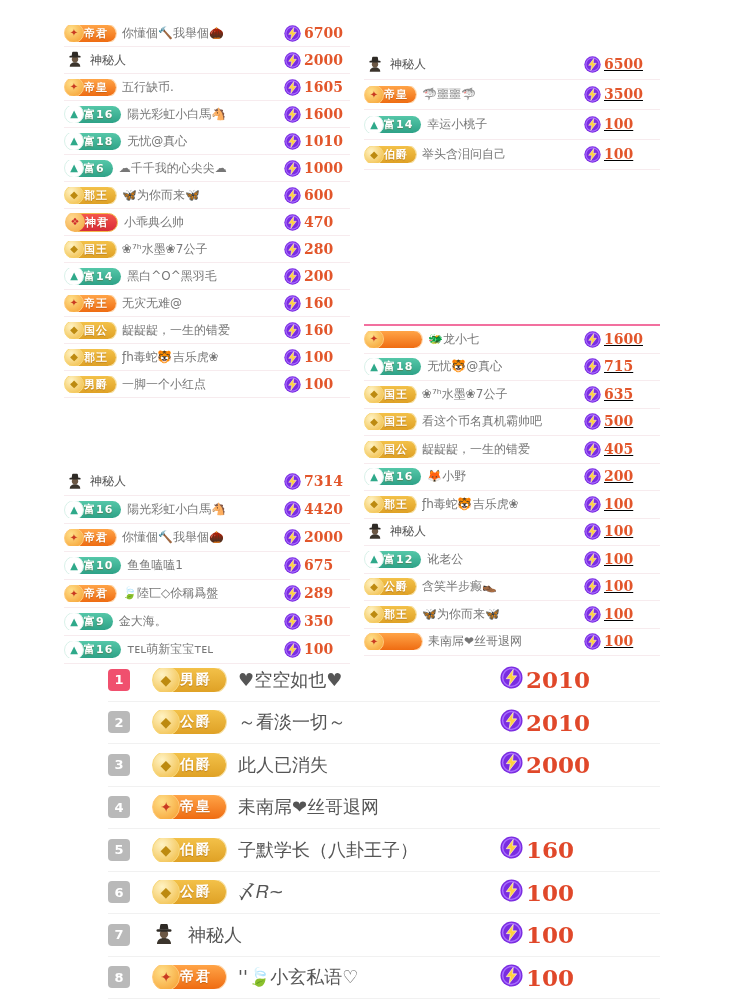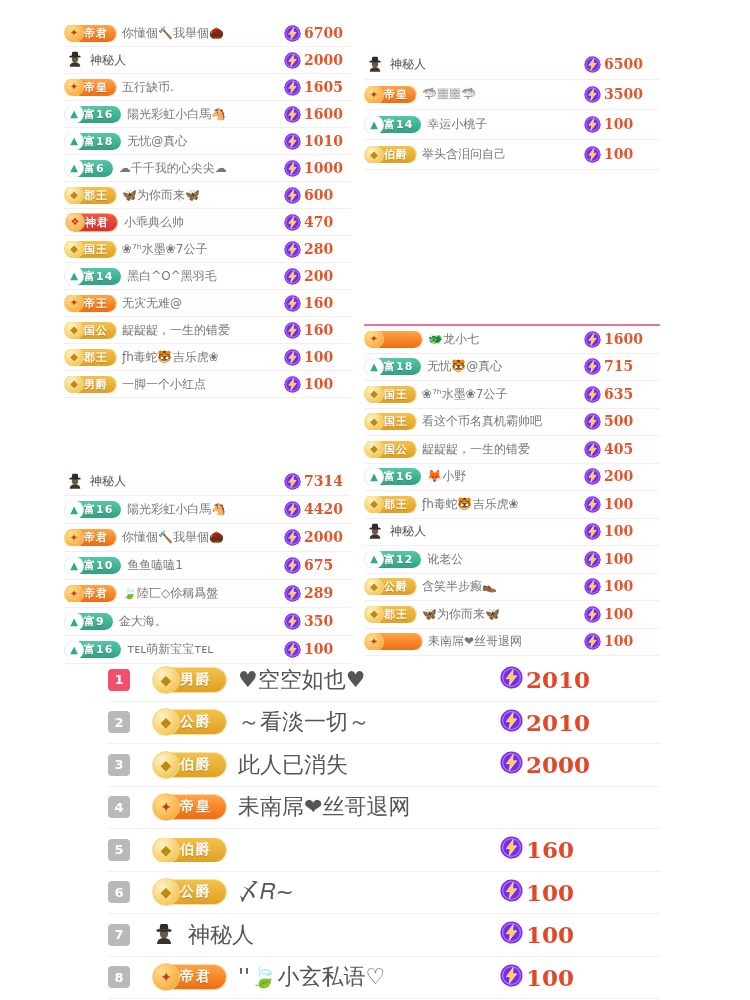--- a/index.html
+++ b/index.html
@@ -13,21 +13,21 @@
   .panel-e{left:108px;top:659px;width:552px;}
 
   .row{display:flex;align-items:center;height:26px;border-bottom:1px solid #f7ebee;}
   .panel-b .row{height:29px;}
   .panel-c .row{height:26.5px;}
   .panel-d .row{height:27px;}
   .panel-e .row{height:41.5px;border-bottom:1px solid #f1f1f1;}
 
   .left{display:flex;align-items:center;gap:6px;flex:1;min-width:0;overflow:hidden;white-space:nowrap;}
   .val{display:flex;align-items:flex-start;gap:3px;flex:none;width:66px;}
-  .panel-b .val,.panel-c .val{width:76px;}
+  .panel-b .val,.panel-c .val{width:76px;text-decoration:underline;}
   .panel-e .val{width:160px;}
 
   .badge{display:inline-flex;align-items:center;height:17px;border-radius:10px;
          padding:0 8px 0 16px;position:relative;margin-left:4px;flex:none;}
   .bicon{position:absolute;left:-4px;top:50%;transform:translateY(-50%);
          width:20px;height:20px;border-radius:50%;display:flex;align-items:center;
          justify-content:center;font-size:10px;line-height:1;box-sizing:border-box;}
   .blabel{color:#fff;font-weight:bold;font-size:11px;letter-spacing:1px;
           text-shadow:0 1px 1px rgba(120,60,0,.35);}
   .b-orange{background:linear-gradient(180deg,#ffa447,#ef6c12);box-shadow:0 0 0 1px #ffd9ae;}
@@ -38,21 +38,21 @@
   .b-teal .bicon{background:#fff;color:#2fa98a;border:1px solid #d9f1e9;}
   .b-gold{background:linear-gradient(180deg,#f3c149,#dfa125);box-shadow:0 0 0 1px #f7e0a0;}
   .b-gold .bicon{background:radial-gradient(circle at 35% 30%,#fff3c4,#f0b83a);color:#bd8a10;border:1px solid #f7d87c;}
   .badge.blank .blabel{min-width:30px;}
 
   .panel-e .badge{height:24px;border-radius:13px;padding:0 14px 0 22px;margin-left:8px;}
   .panel-e .bicon{width:28px;height:28px;font-size:14px;left:-6px;}
   .panel-e .blabel{font-size:14px;letter-spacing:2px;}
 
   .uname{font-size:12px;color:#777;overflow:hidden;text-overflow:ellipsis;}
-  .panel-e .uname{font-size:22px;color:#555;margin-left:6px;}
+  .panel-e .uname{font-size:18px;color:#555;margin-left:6px;}
 
   .coin{display:inline-flex;flex:none;}
   .coin svg{width:17px;height:17px;display:block;}
   .panel-e .coin svg{width:23px;height:23px;}
   .num{font-family:"DejaVu Serif","Liberation Serif",serif;font-weight:bold;
        font-size:14px;color:#e2562b;}
   .panel-e .num{font-size:23px;color:#e0482a;}
 
   .mystery{display:inline-flex;flex:none;margin-left:2px;}
   .mystery svg{width:18px;height:18px;display:block;}
@@ -866,20 +866,21 @@
           <span class="uname">耒南屌❤丝哥退网</span>
         </span>
       </div>
       <div class="row">
         <span class="rank">5</span>
         <span class="left">
           <span class="badge b-gold">
             <span class="bicon">◆</span>
             <span class="blabel">伯爵</span>
           </span>
+          <span class="uname">子默学长（八卦王子）</span>
         </span>
         <span class="val">
           <span class="coin">
             <svg viewBox="0 0 24 24">
               <circle cx="12" cy="12" r="11.5" fill="#7a2ce0"></circle>
               <circle cx="12" cy="12" r="9.3" fill="none" stroke="#a76bff" stroke-width="1.6"></circle>
               <path d="M13.8 3.6 L6.6 13.2 h4.1 L9.6 20.4 L17.4 10.3 h-4.3 z" fill="#ffd23e" stroke="#fff7d9" stroke-width="0.7"></path>
             </svg>
           </span>
           <span class="num">160</span>

